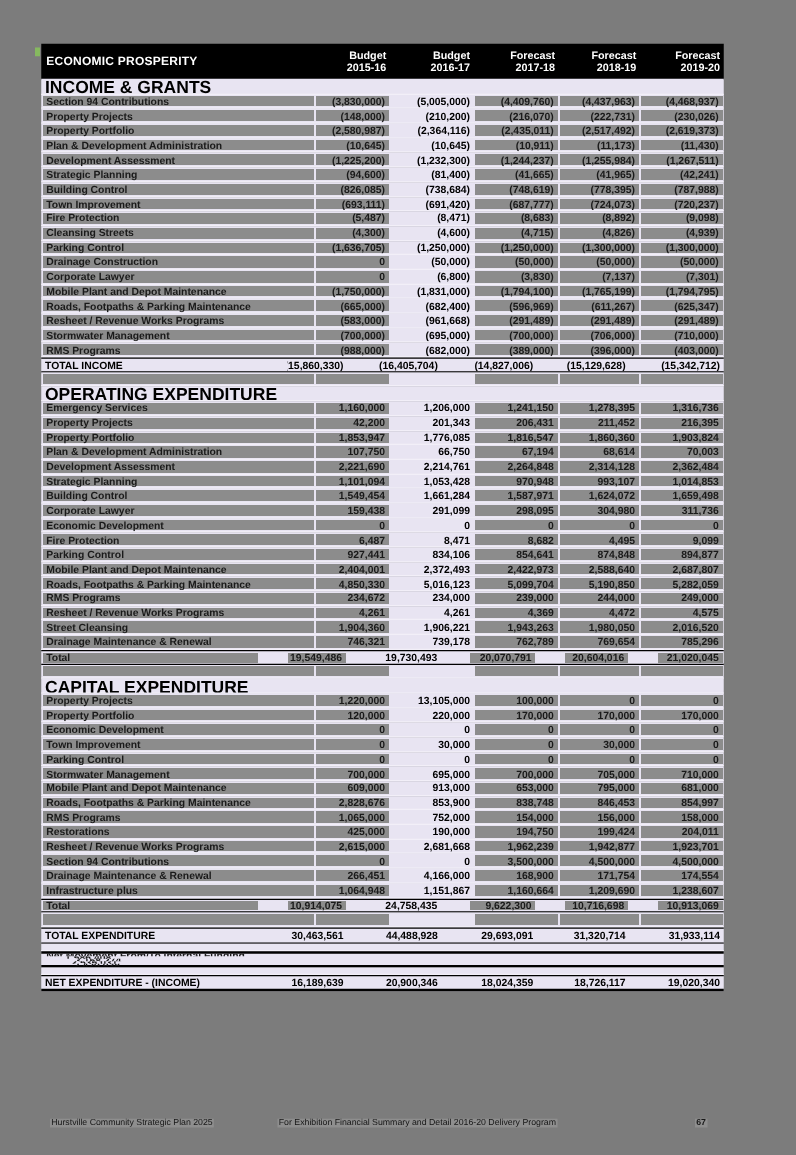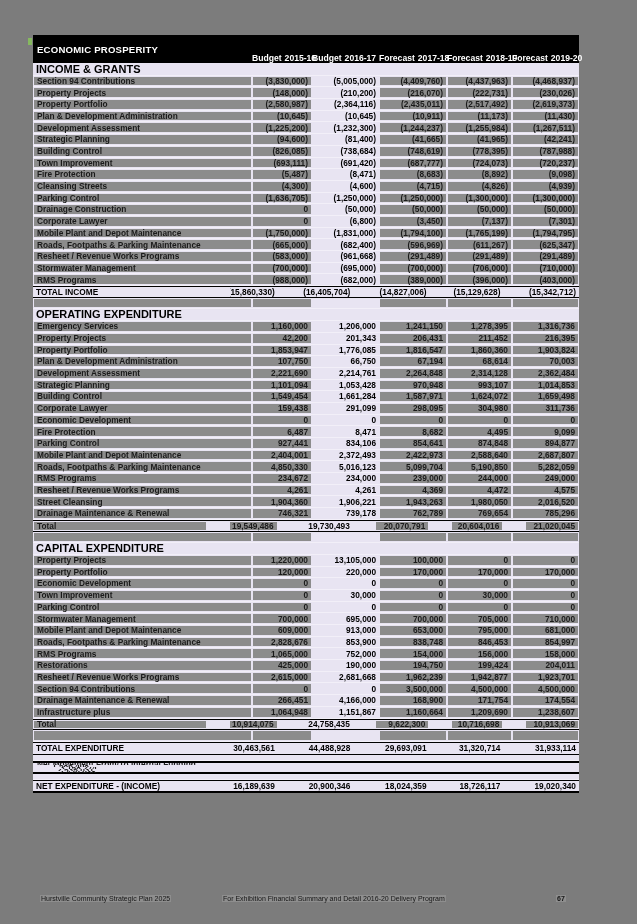--- a/index.html
+++ b/index.html
@@ -2,34 +2,34 @@
 <html><head>
 <meta charset="utf-8">
 <style>
   html,body{margin:0;padding:0;width:637px;height:924px;background:#7c7c7c;overflow:hidden;
     font-family:"Liberation Sans",sans-serif;position:relative;}
   .handle{position:absolute;left:28px;top:38px;width:4px;height:7px;background:#86b95f;}
   .table{position:absolute;left:33px;top:35px;width:546px;}
   .thead{display:flex;height:28px;background:#000000;border-bottom:1px solid #e8e4f2;}
   .thead .tl{width:219px;display:flex;align-items:center;}
   .thead .tl span{color:#fff;font-weight:bold;font-size:9.6px;margin-left:4px;letter-spacing:.2px;white-space:nowrap;}
-  .colh{display:flex;flex-direction:row;justify-content:flex-start;align-items:flex-end;}
+  .colh{display:flex;flex-direction:column;justify-content:center;align-items:flex-end;}
   .colh span{color:#fff;font-weight:bold;font-size:8.6px;line-height:10.5px;margin-right:3px;white-space:nowrap;}
   .w1{width:60px}.w2{width:67px}.w3{width:68px}.w4{width:65px}.w5{width:67px}
   .r{display:flex;height:11.7px;background:#e8e4f2;box-sizing:border-box;border-bottom:1px solid #f2eff8;}
   .c{box-sizing:border-box;display:flex;align-items:center;overflow:hidden;}
   .c.lab{width:219px}
   .c.n1{width:60px}.c.n2{width:67px}.c.n3{width:68px}.c.n4{width:65px}.c.n5{width:67px}
   .c.num{justify-content:flex-end}
   .c span{font-size:8.3px;font-weight:bold;color:#000;white-space:nowrap;line-height:1;}
   .c.lab span{margin-left:3px}
   .c.num span{margin-right:3px}
   .hl{background-color:#8c8c8c;background-clip:content-box;padding:1px 1px;}
   .hl span{color:#1a1a1a;}
-  .r.section span{font-size:11px;}
+  .r.section span{font-size:14px;}
   .r.spacer-light{height:6px;background:#e8e4f2;}
   .r.sum{height:13px;}
   .b-top{border-top:1px solid #000;gap:22px;}
   .b-bot{border-bottom:1.5px solid #000 !important;}
   .b-bot2{border-bottom:2px solid #000 !important;}
   .heavy{border-top:2px solid #000;border-bottom:2px solid #000 !important;flex-direction:column;}
   .footer{position:absolute;left:0;top:895px;width:637px;height:14px;}
   .footer span{position:absolute;font-size:7px;color:#161616;background:#8e8e8e;padding:0 1px;white-space:nowrap;}
   .footer .f-left{left:40px;}
   .footer .f-center{left:222px;}
@@ -321,21 +321,21 @@
         <div class="c lab hl">
           <span>Corporate Lawyer</span>
         </div>
         <div class="c n1 num hl">
           <span>0</span>
         </div>
         <div class="c n2 num">
           <span>(6,800)</span>
         </div>
         <div class="c n3 num hl">
-          <span>(3,450)</span>
+          <span>(3,830)</span>
         </div>
         <div class="c n4 num hl">
           <span>(7,137)</span>
         </div>
         <div class="c n5 num hl">
           <span>(7,301)</span>
         </div>
       </div>
       <div class="r data">
         <div class="c lab hl">

